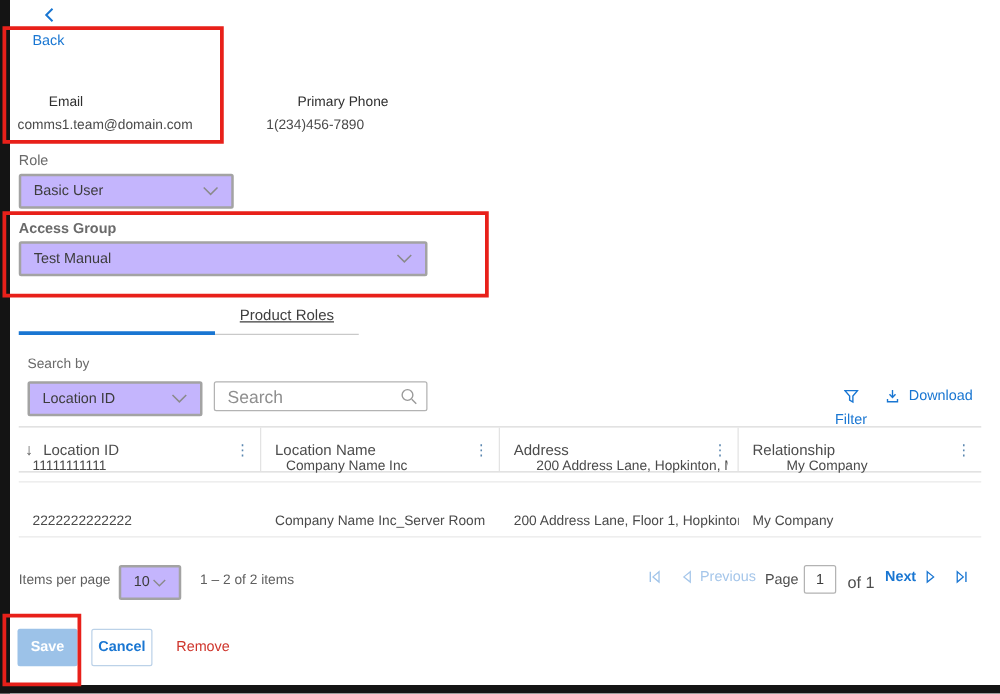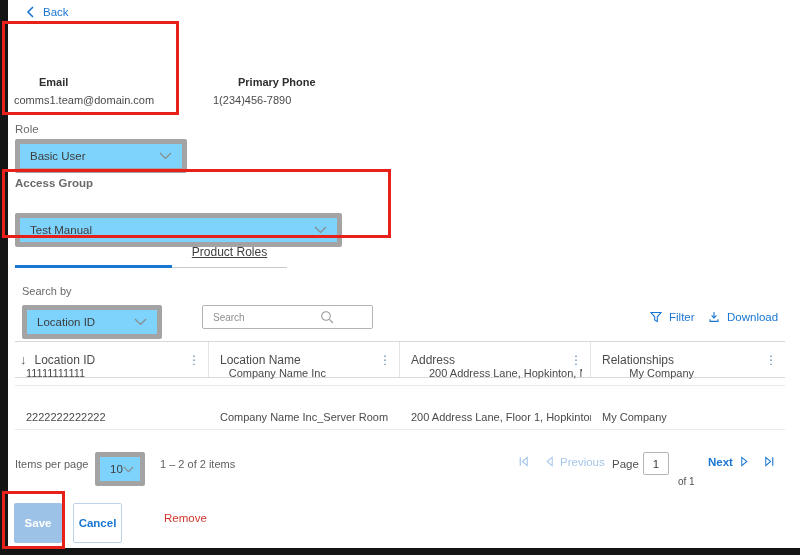--- a/index.html
+++ b/index.html
@@ -12,63 +12,63 @@
   .edge-left  { left:0; top:0; width:8px; height:555px; background:#141414; }
   .edge-bottom{ left:0; top:548px; width:800px; height:7px; background:#141414; }
 
   
   .anno { border:3px solid #e8201a; pointer-events:none; z-index:50; }
   .anno1 { left:2px; top:21px;  width:177px; height:94px; }
   .anno2 { left:2px; top:169px; width:389px; height:69px; }
   .anno3 { left:2px; top:491px; width:63px;  height:58px; }
 
   .back { left:26px; top:6px; display:flex; align-items:center; gap:9px;
-          color:#1976d2; font-size:11.5px; cursor:pointer; }
+          color:#1976d2; font-size:11.5px; cursor:pointer;flex-direction:column; }
   .title { left:14px; top:30px; font-size:26px; font-weight:400; color:#3c3c3c; letter-spacing:.5px; }
 
-  .fld-label { font-size:11px; font-weight:700; color:#2f2f2f;padding-left:25px; }
+  .fld-label { font-size:11px; font-weight:400; color:#2f2f2f;padding-left:25px; }
   .fld-value { font-size:11px; color:#4a4a4a; }
   .email-label { left:14px; top:76px; }
   .email-value { left:14px; top:94px; }
   .phone-label { left:213px; top:76px; }
   .phone-value { left:213px; top:94px; }
 
   .sm-label { font-size:11.5px; color:#6a6a6a; }
   .role-label { left:15px; top:123px; }
   .ag-label   { left:15px; top:177px;font-weight:bold; }
 
   .select {
-    height:23px; border:5px solid #a3a3a3; border-radius:2px; background:#7dd3fc;
+    height:23px; border:2px solid #a3a3a3; border-radius:2px; background:#c4b5fd;
     display:flex; align-items:center; justify-content:space-between;
     padding:12px 10px; font-size:11.5px; color:#3c3c3c; cursor:pointer;
   }
   .role-select { left:15px; top:139px; width:172px; }
-  .ag-select   { left:15px; top:193px; width:327px;margin-top:20px; }
+  .ag-select   { left:15px; top:193px; width:327px; }
   .chev { color:#8a8a8a; display:flex; align-items:center; }
 
   .tab { top:245px; font-size:12px; text-align:center; cursor:pointer; }
   .tab-active   { left:15px;  width:157px; color:#1976d2; font-weight:500; }
   .tab-inactive { left:172px; width:115px; color:#3e3e3e;text-decoration:underline; }
   .tabbar-active { left:15px;  top:265px; width:157px; height:3px; background:#1976d2; }
   .tabbar-rest   { left:172px; top:267px; width:115px; height:1px; background:#c9c9c9; }
 
   .searchby-label { left:22px; top:285px; font-size:11px; color:#6a6a6a; }
   .searchby-select { left:22px; top:305px; width:140px; height:24px; }
   .search-wrap { left:171px; top:305px; width:171px; height:24px; }
   .search-input {
     width:100%; height:100%; border:1px solid #b3b3b3; border-radius:2px;
-    padding:0 28px 0 10px; font-size:10px; color:#3c3c3c;
-    font-family:"Liberation Sans", sans-serif; outline:none;margin-left:31px;
+    padding:0 28px 0 10px; font-size:14px; color:#3c3c3c;
+    font-family:"Liberation Sans", sans-serif; outline:none;
   }
   .search-input::placeholder { color:#8f8f8f; }
   .search-icon { position:absolute; right:8px; top:5px; }
 
   .linkbtn { top:311px; display:flex; align-items:center; gap:7px;
              color:#1976d2; font-size:11.5px; font-weight:500; cursor:pointer; }
-  .filter-btn   { left:650px; }
+  .filter-btn   { left:668px;flex-direction:column; }
   .download-btn { left:708px; }
 
   .thead { left:15px; top:341px; width:770px; height:37px;
            border-top:1px solid #d9d9d9; border-bottom:1px solid #d9d9d9;
            display:flex; font-size:12px; color:#4c4c4c; }
   .th { display:flex; align-items:center; padding:0 6px 0 11px; }
   .th:not(:last-child){ border-right:1px solid #e3e3e3; }
   .th .spacer { flex:1; }
   .c1 { width:194px; } .c2 { width:191px; } .c3 { width:191px; } .c4 { width:194px; }
   .th.c1 { padding-left:5px; }
@@ -86,32 +86,32 @@
   .ipp-select { left:95px; top:452px; width:50px; }
   .range-text { left:160px; top:458px; }
   .pg-icon { top:455px; cursor:pointer; display:flex; align-items:center; }
   .pg-first { left:517px; color:#9fc3e9; }
   .pg-prev  { left:543px; top:455px; display:flex; align-items:center; gap:6px;
               color:#a5c6ea; font-size:11.5px; font-weight:500; cursor:pointer; }
   .page-label { left:612px; top:458px; font-size:11.5px; color:#4f4f4f; }
   .page-input { left:643px; top:452px; width:26px; height:23px; border:1px solid #b3b3b3;
                 border-radius:2px; text-align:center; font-size:11.5px; color:#3c3c3c;
                 font-family:"Liberation Sans", sans-serif; outline:none; }
-  .of-text { left:678px; top:476px; font-size:10px; color:#4f4f4f; }
+  .of-text { left:678px; top:458px; font-size:13px; color:#4f4f4f; }
   .pg-next  { left:708px; top:455px; display:flex; align-items:center; gap:7px;
               color:#1976d2; font-size:11.5px; font-weight:700; cursor:pointer; }
   .pg-last  { left:763px; color:#1976d2; }
 
-  .btn { height:40px; border-radius:2px; font-size:11.5px; font-weight:700;
+  .btn { height:30px; border-radius:2px; font-size:11.5px; font-weight:700;
          display:flex; align-items:center; justify-content:center; cursor:pointer;
          font-family:"Liberation Sans", sans-serif; }
   .save-btn   { left:14px; top:503px; width:48px; background:#9cc2e8; color:#fff; border:none; }
   .cancel-btn { left:73px; top:503px; width:49px; background:#fff; color:#1976d2;
                 border:1px solid #bcd2e8; }
-  .remove-btn { left:141px; top:512px; color:#cf352c; font-size:11.5px; font-weight:500; cursor:pointer;margin-left:23px; }
+  .remove-btn { left:141px; top:512px; color:#cf352c; font-size:11.5px; font-weight:500; cursor:pointer; }
 </style>
 </head>
 <body>
 
 <div class="screen">
   <div class="abs edge-left"></div>
   <div class="abs edge-bottom"></div>
 
   <div class="abs back">
     <span style="display:flex;">
@@ -199,21 +199,21 @@
       <span>Location Name</span>
       <span class="spacer"></span>
       <span class="kebab">⋮</span>
     </div>
     <div class="th c3">
       <span>Address</span>
       <span class="spacer"></span>
       <span class="kebab">⋮</span>
     </div>
     <div class="th c4">
-      <span>Relationships</span>
+      <span>Relationship</span>
       <span class="spacer"></span>
       <span class="kebab">⋮</span>
     </div>
   </div>
 
   <div class="abs trow trow-1">
     <div class="td c1">11111111111</div>
     <div class="td c2">Company Name Inc</div>
     <div class="td c3">200 Address Lane, Hopkinton, MA 017...</div>
     <div class="td c4">My Company</div>

